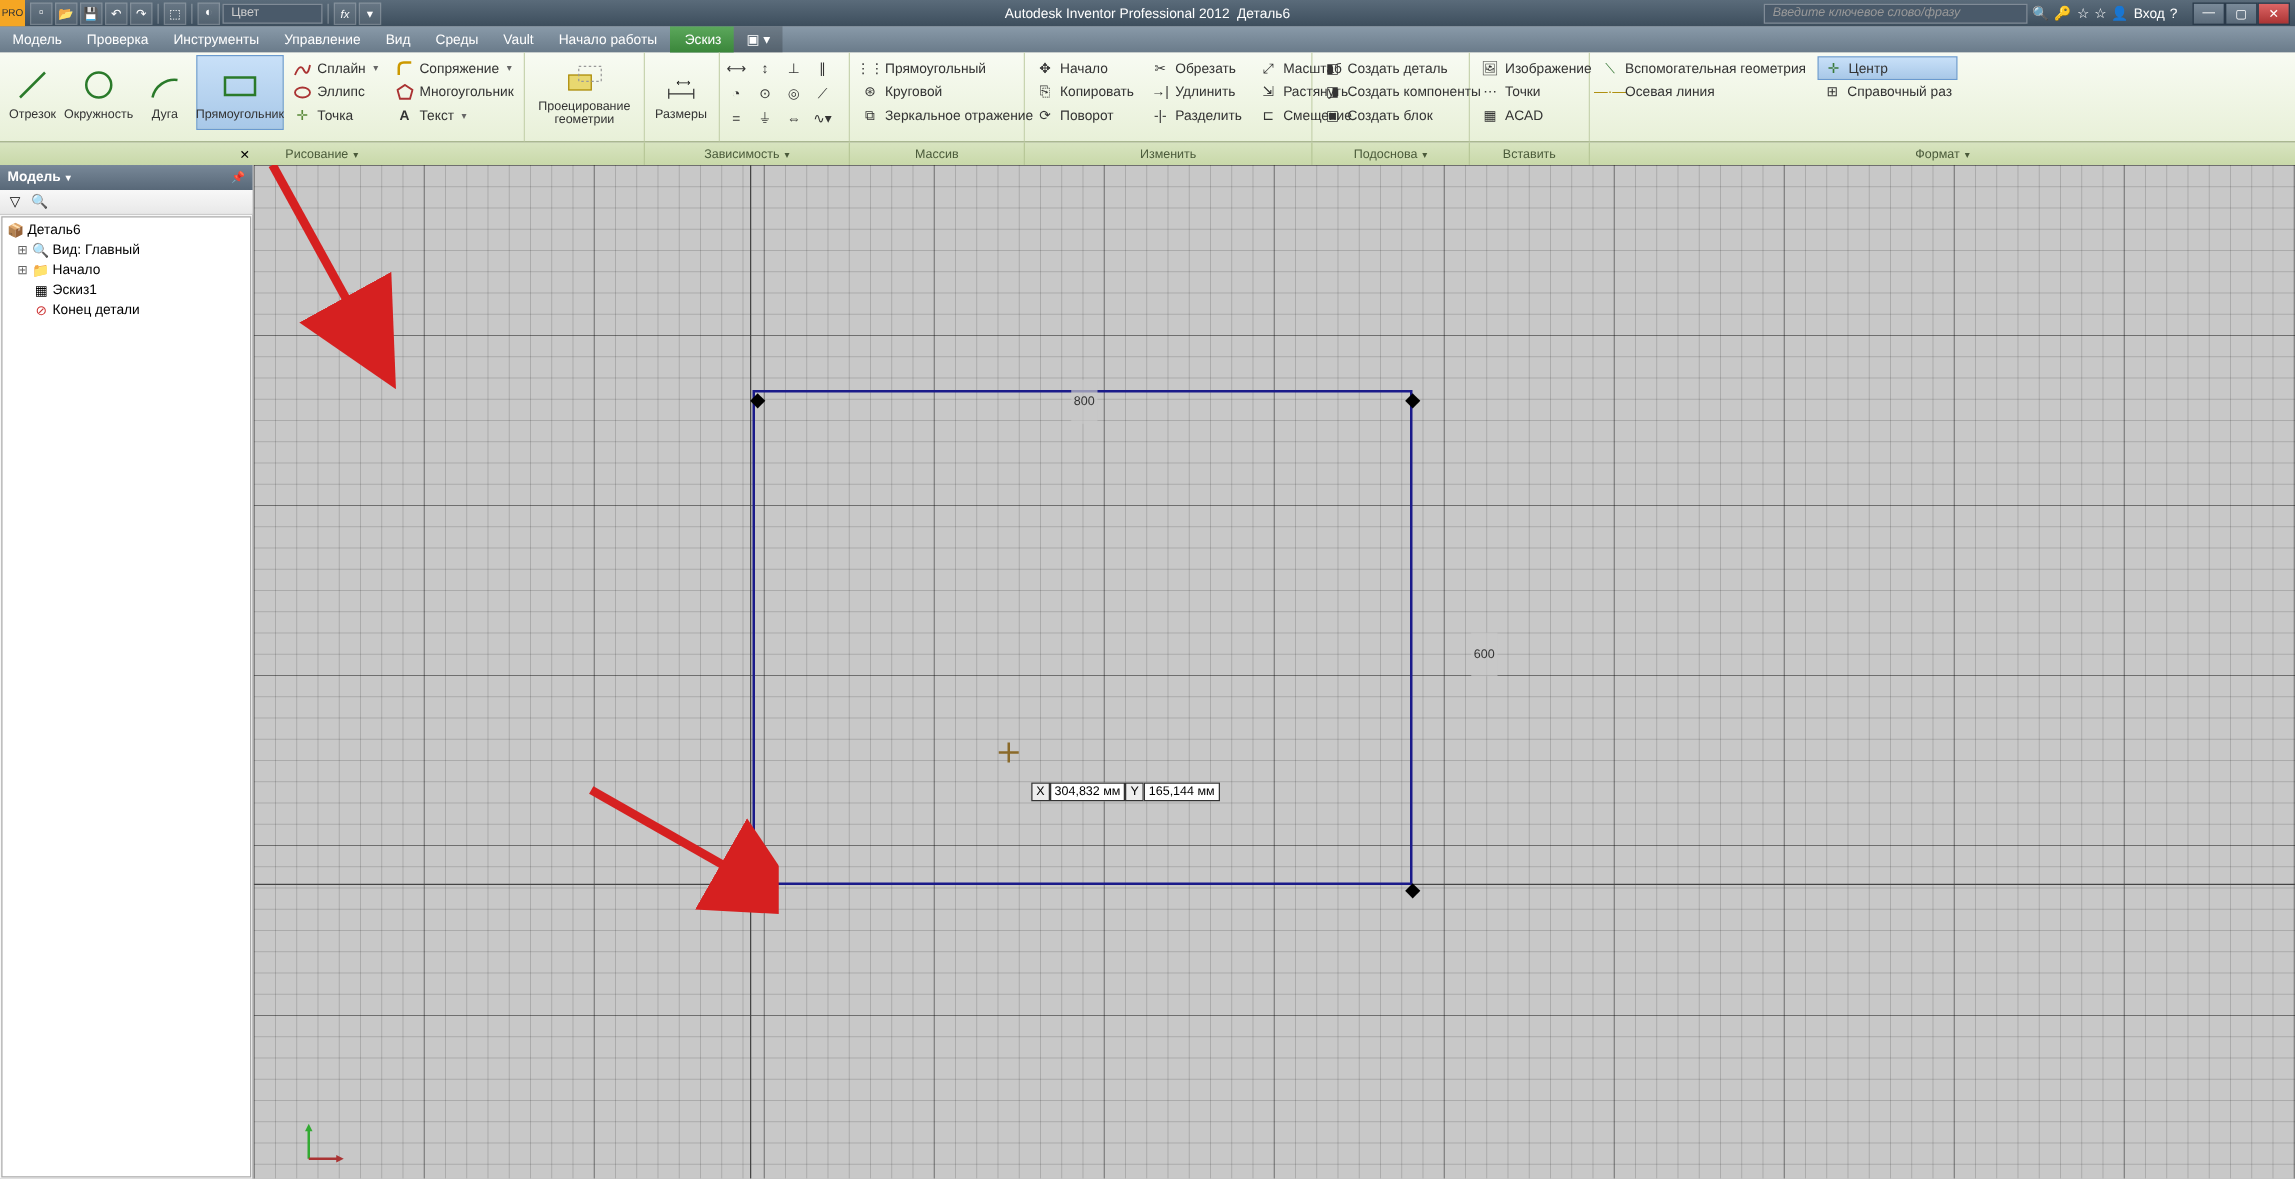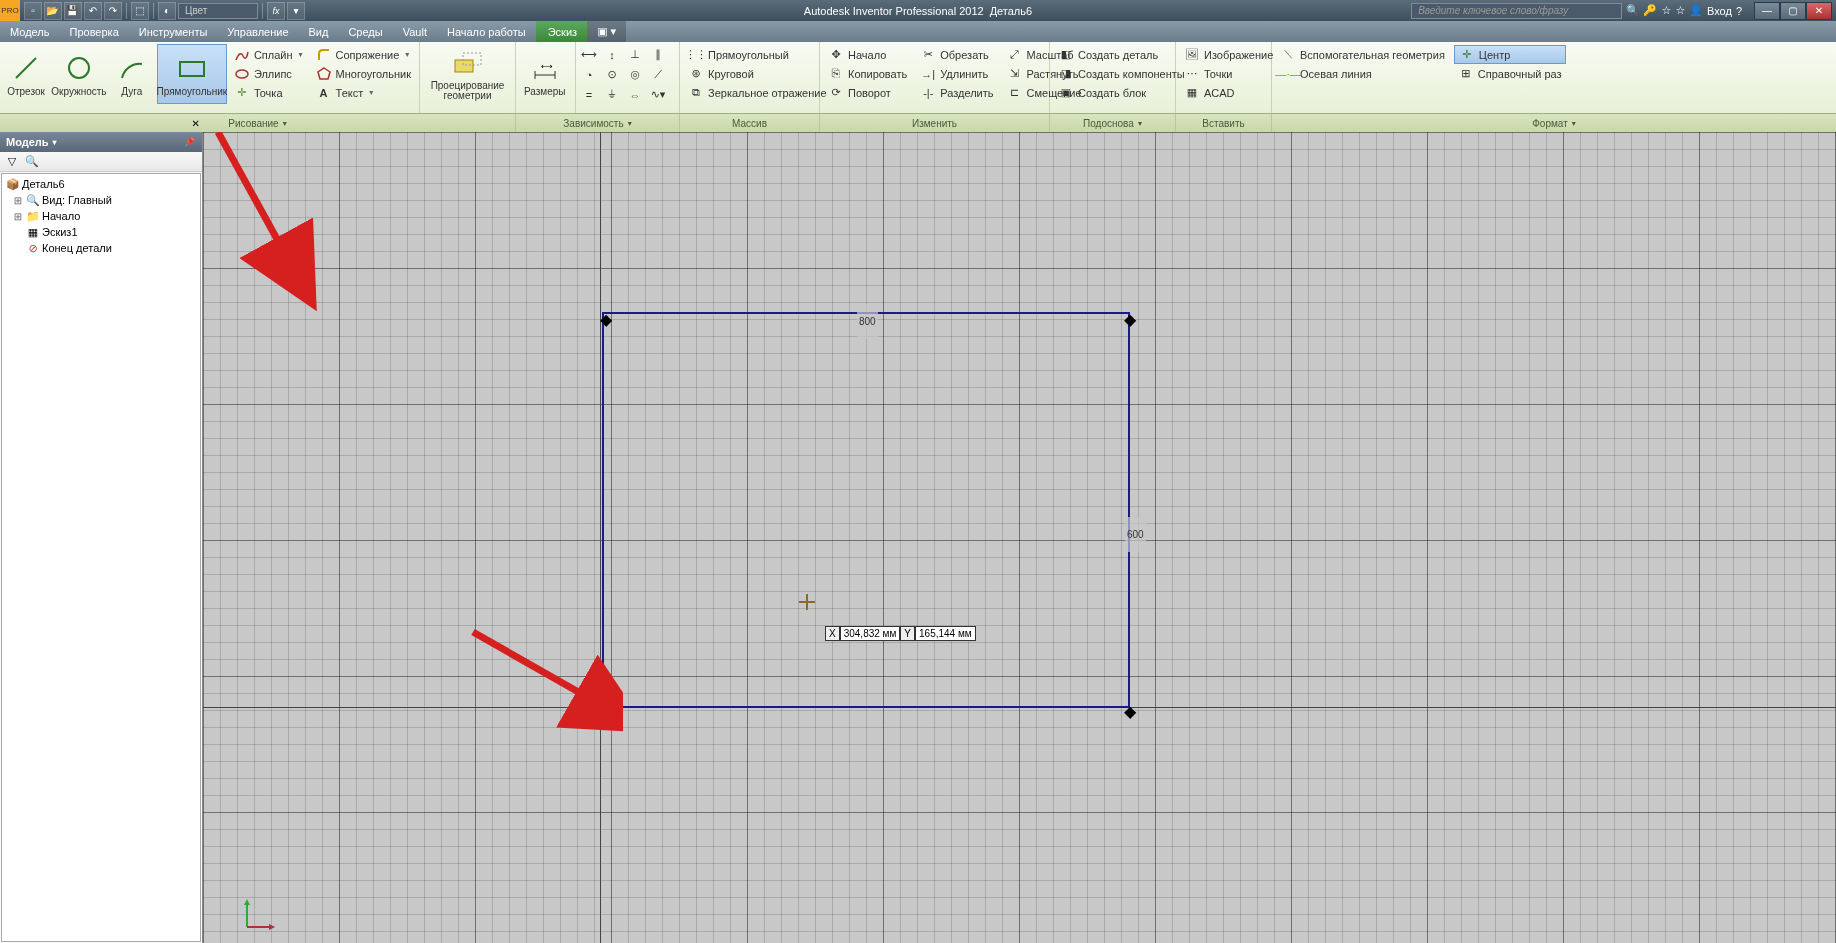--- a/index.html
+++ b/index.html
@@ -494,21 +494,21 @@
 <div class="canvas">
   <div class="grid"></div>
   <div class="axis-h"></div>
   <div class="axis-v"></div>
   <div class="rect-sketch">
     <div style="position:absolute;left:-4px;top:-4px;width:8px;height:8px;">◆</div>
     <div style="position:absolute;right:-4px;top:-4px;width:8px;height:8px;">◆</div>
     <div style="position:absolute;right:-4px;bottom:-4px;width:8px;height:8px;">◆</div>
   </div>
   <div class="dim-label" style="left:654px;top:172px;">800</div>
-  <div class="dim-label" style="left:922px;top:374px;margin-top:11px;">600</div>
+  <div class="dim-label" style="left:974px;top:374px;">600</div>
   <div class="cursor-cross"></div>
   <div class="coord-box">
     <div class="cbl">X</div>
     <div class="cb">304,832 мм</div>
     <div class="cbl">Y</div>
     <div class="cb">165,144 мм</div>
   </div>
 
   <svg class="arrow" style="left:0;top:0;" width="420" height="600">
     <defs>

